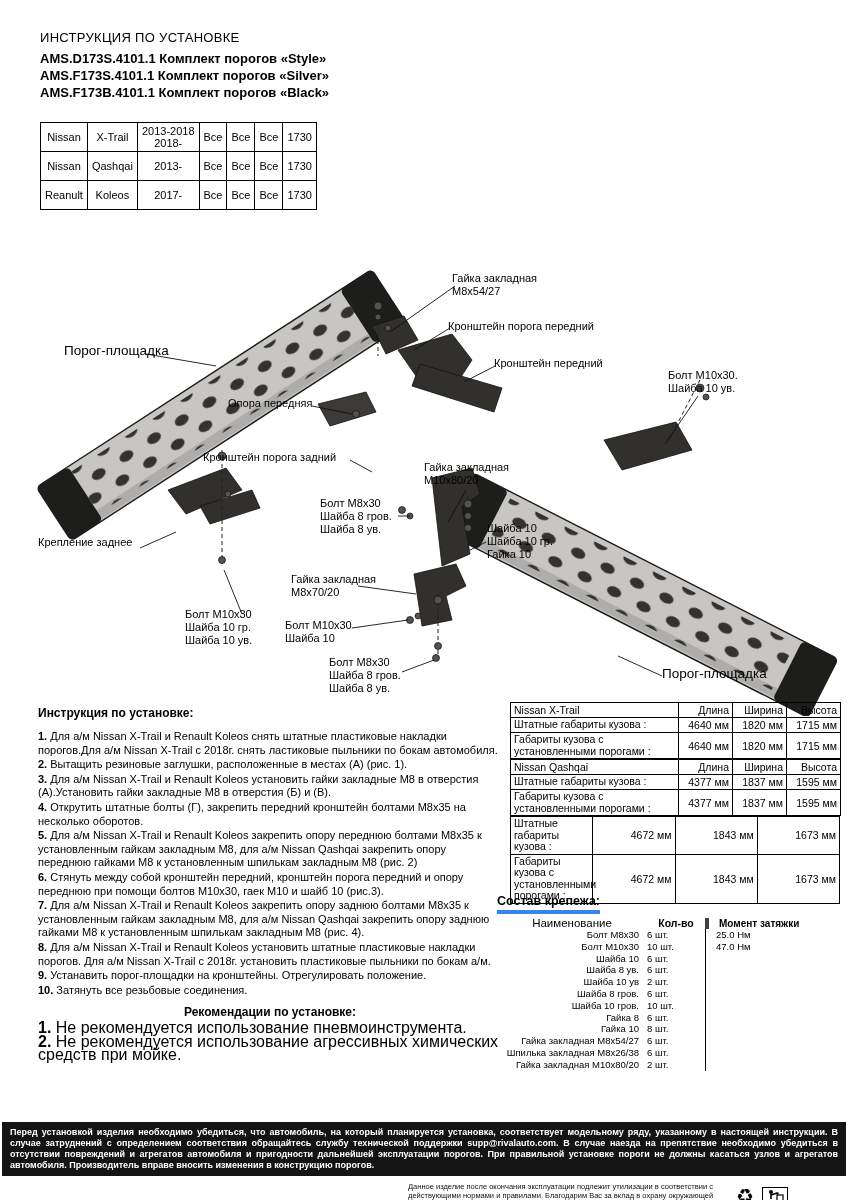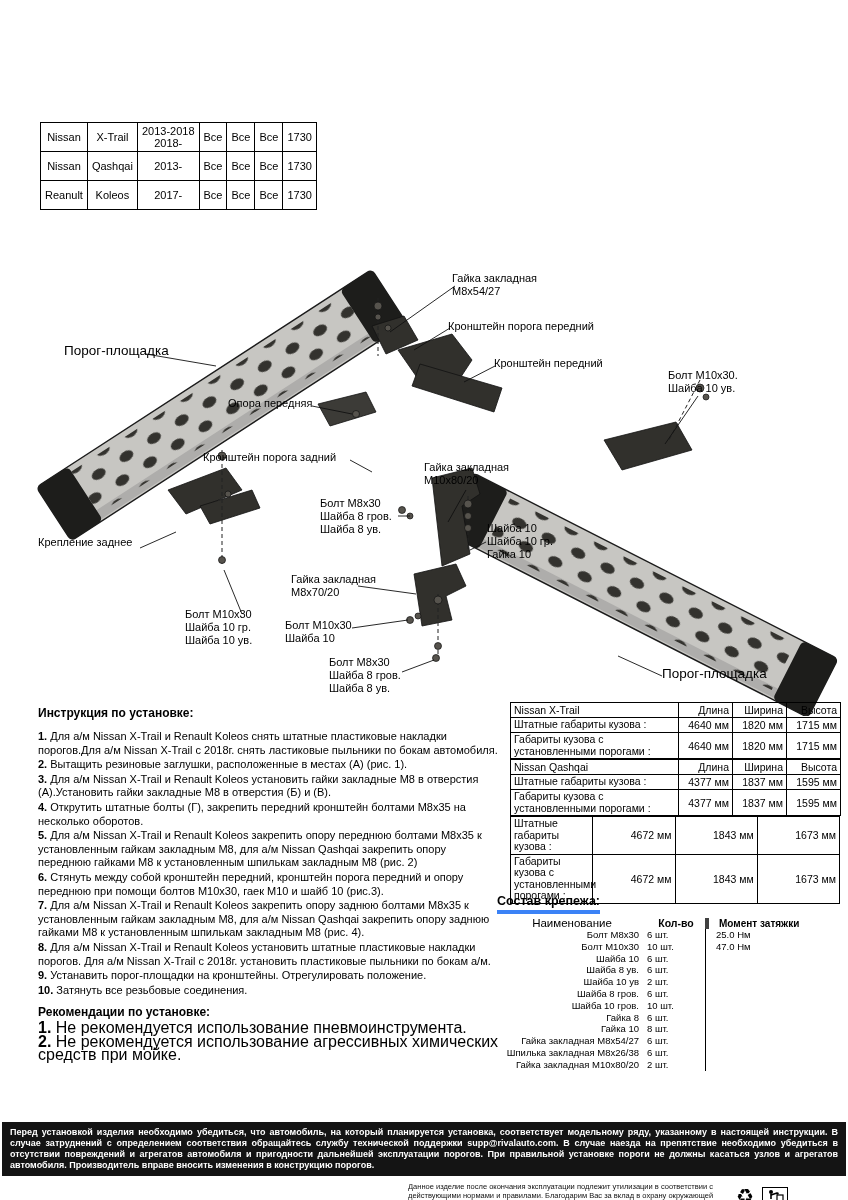--- a/index.html
+++ b/index.html
@@ -21,21 +21,21 @@
   
   .diagram { position:absolute; left:0; top:264px; width:848px; height:452px; }
   .diagram svg { position:absolute; left:0; top:0; }
   .dlabel { position:absolute; font-size:11px; line-height:13px; white-space:pre-line; }
   .dlabel.big { font-size:13.5px; }
 
   
   .left-col { position:absolute; left:38px; top:706px; width:464px; }
   .instr-title { font-weight:bold; font-size:12px; margin-bottom:10px; }
   .step { font-size:11px; line-height:13.6px; margin-bottom:1px; }
-  .rec-title { font-weight:bold; font-size:12px; margin:8px 0 2px; }
+  .rec-title { font-weight:bold; font-size:12px; margin:8px 0 2px;text-align:center; }
   .rec-item { font-size:16px; line-height:13.6px; }
 
   
   .right-col { position:absolute; left:510px; top:702px; width:330px; }
   .dim-table { border-collapse:collapse; width:330px; table-layout:fixed; }
   .dim-table th, .dim-table td { border:1px solid #000; font-size:10.5px; font-weight:normal; padding:1px 3px; vertical-align:middle; }
   .dim-table .veh { text-align:left; }
   .dim-table .lbl { text-align:left; line-height:11.5px; }
   .dim-table .hv, .dim-table .val { text-align:right; }
 
@@ -56,20 +56,26 @@
             font-size:9px; line-height:11px; font-weight:bold; padding:5px 8px; text-align:justify; }
   .bottom-note { position:absolute; left:408px; top:1183px; width:432px; display:flex; align-items:center; gap:8px; }
   .bottom-note .bn-text { font-size:7.5px; line-height:8.6px; color:#111; width:320px; text-align:left; }
   .recycle-glyph { font-size:20px; line-height:20px; color:#000; }
 </style>
 </head>
 <body>
 
 <div class="page">
 
+  <div class="hdr">
+    <div class="hdr-title">ИНСТРУКЦИЯ ПО УСТАНОВКЕ</div>
+    <div class="hdr-code">AMS.D173S.4101.1 Комплект порогов «Style»</div>
+    <div class="hdr-code">AMS.F173S.4101.1 Комплект порогов «Silver»</div>
+    <div class="hdr-code">AMS.F173B.4101.1 Комплект порогов «Black»</div>
+  </div>
 
   <table class="fit-table">
     <tbody>
     <tr>
       <td>Nissan</td>
       <td>X-Trail</td>
       <td>2013-2018
 2018-</td>
       <td>Все</td>
       <td>Все</td>

